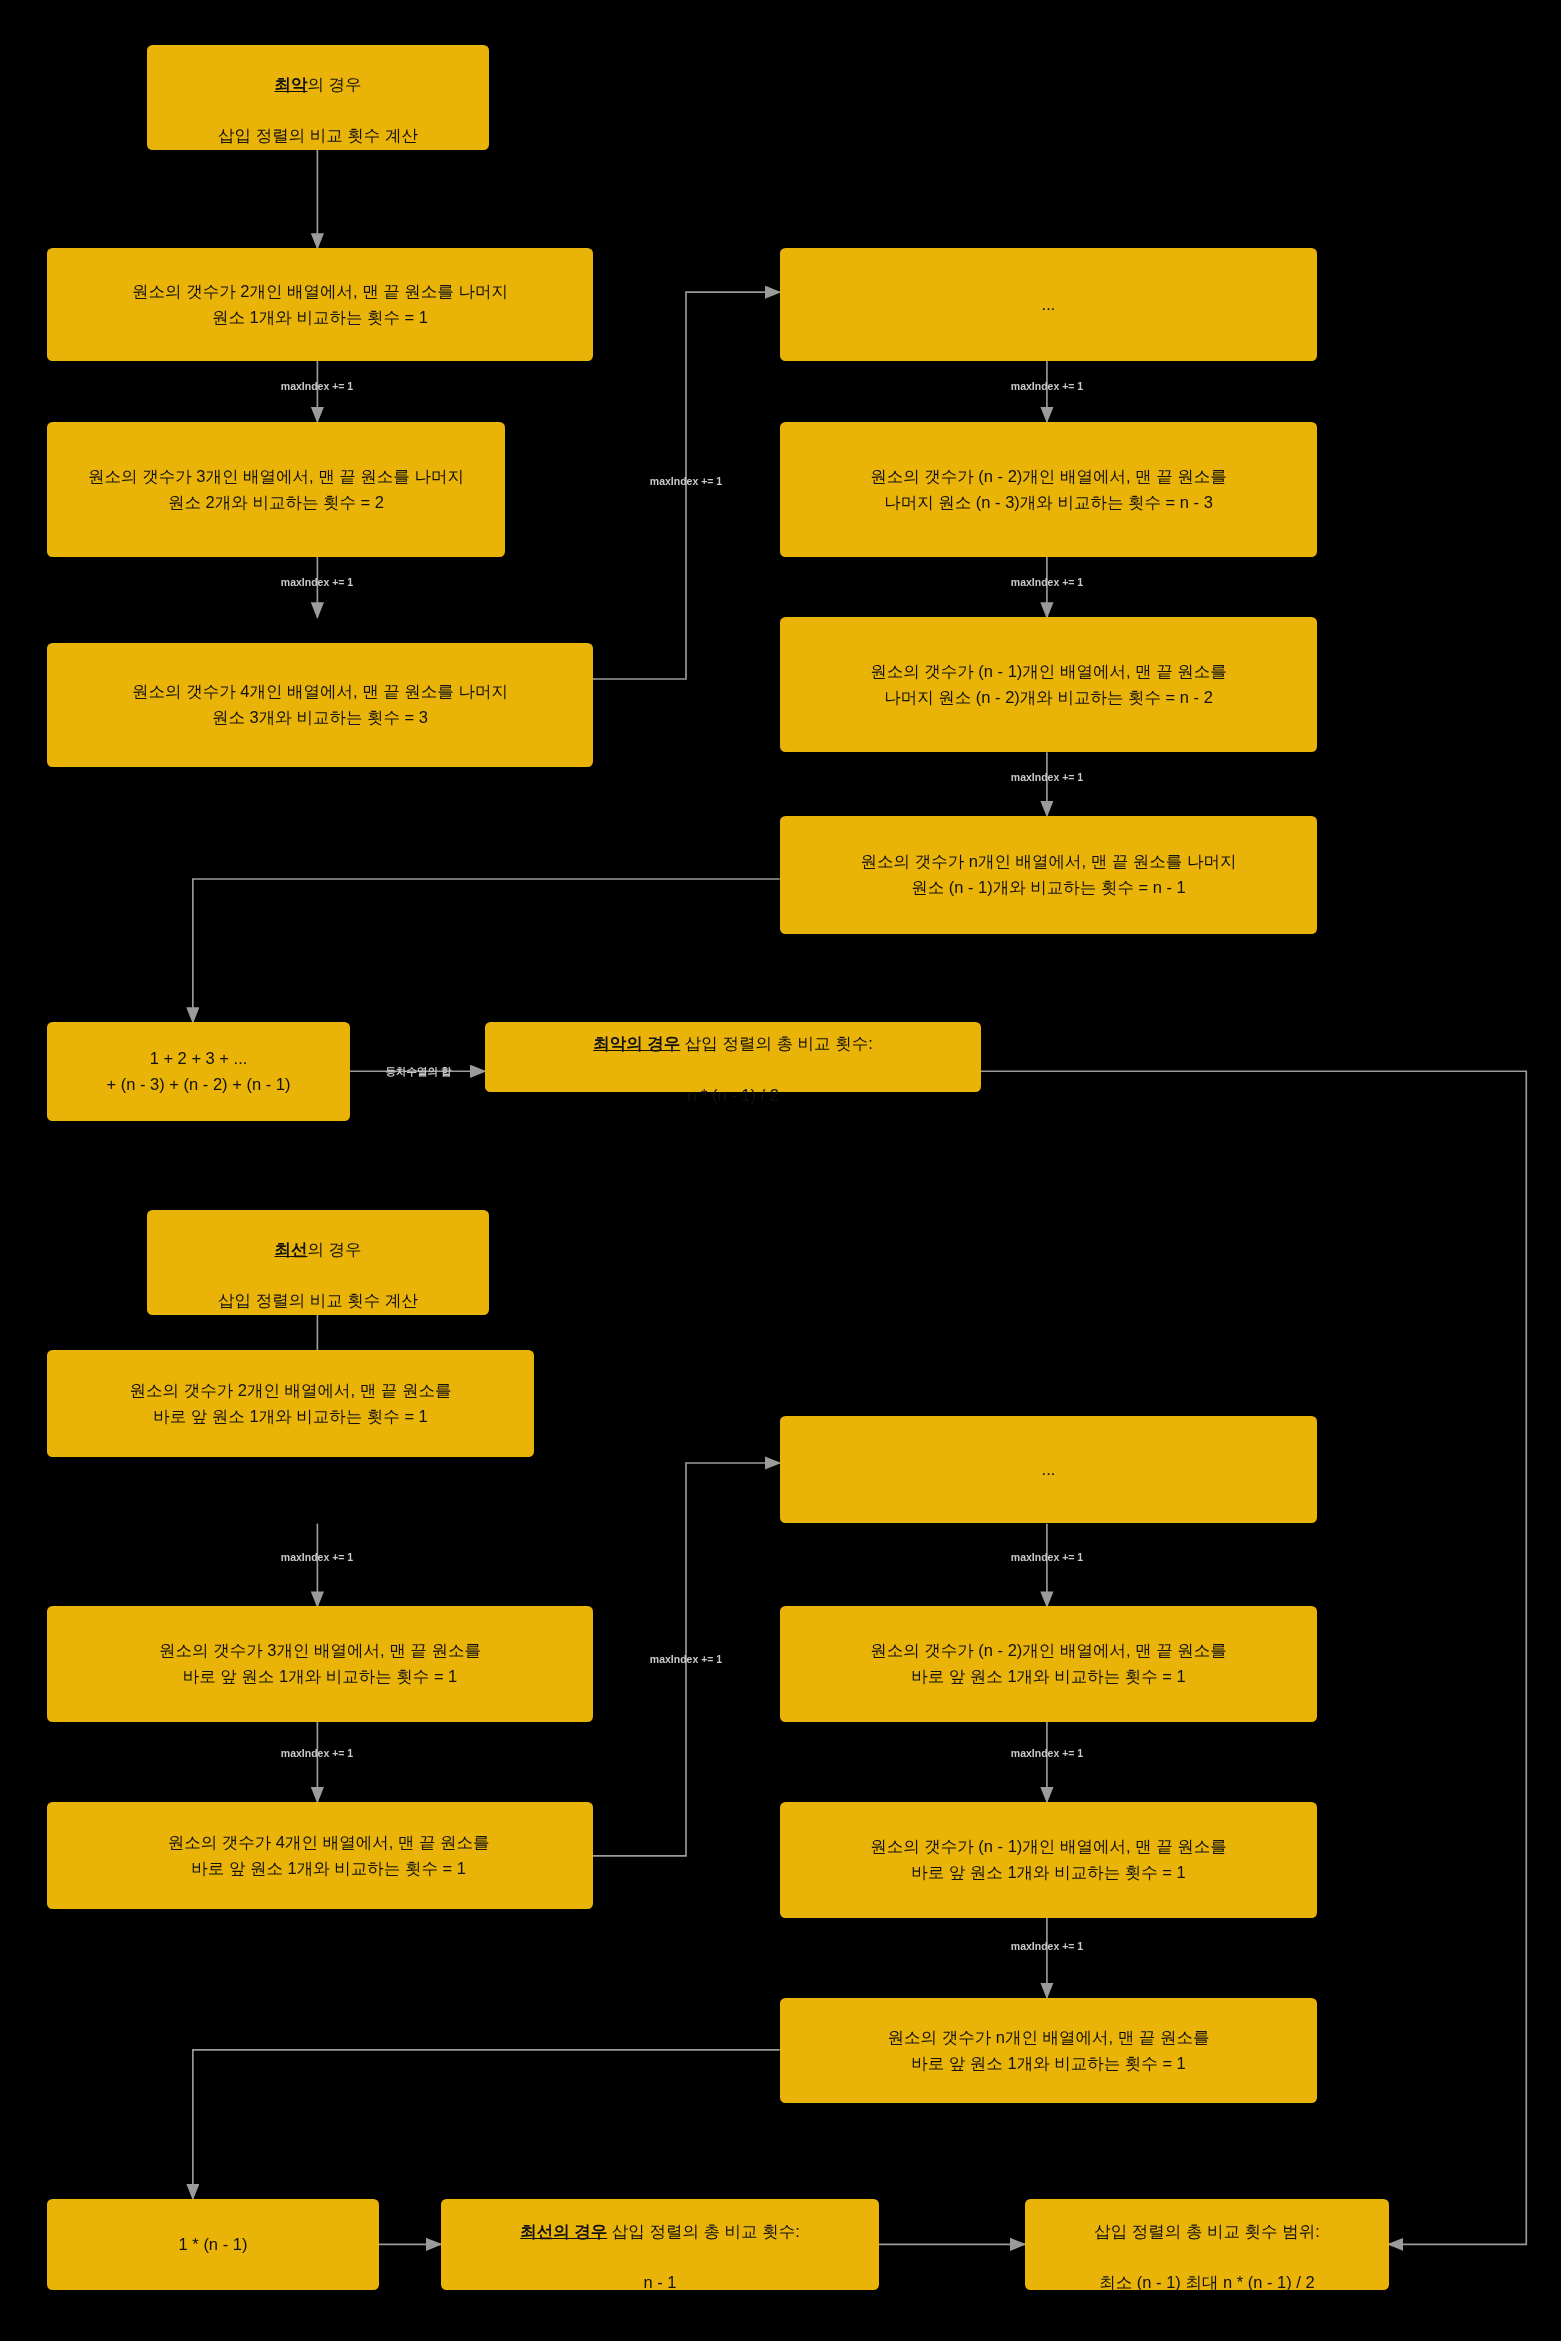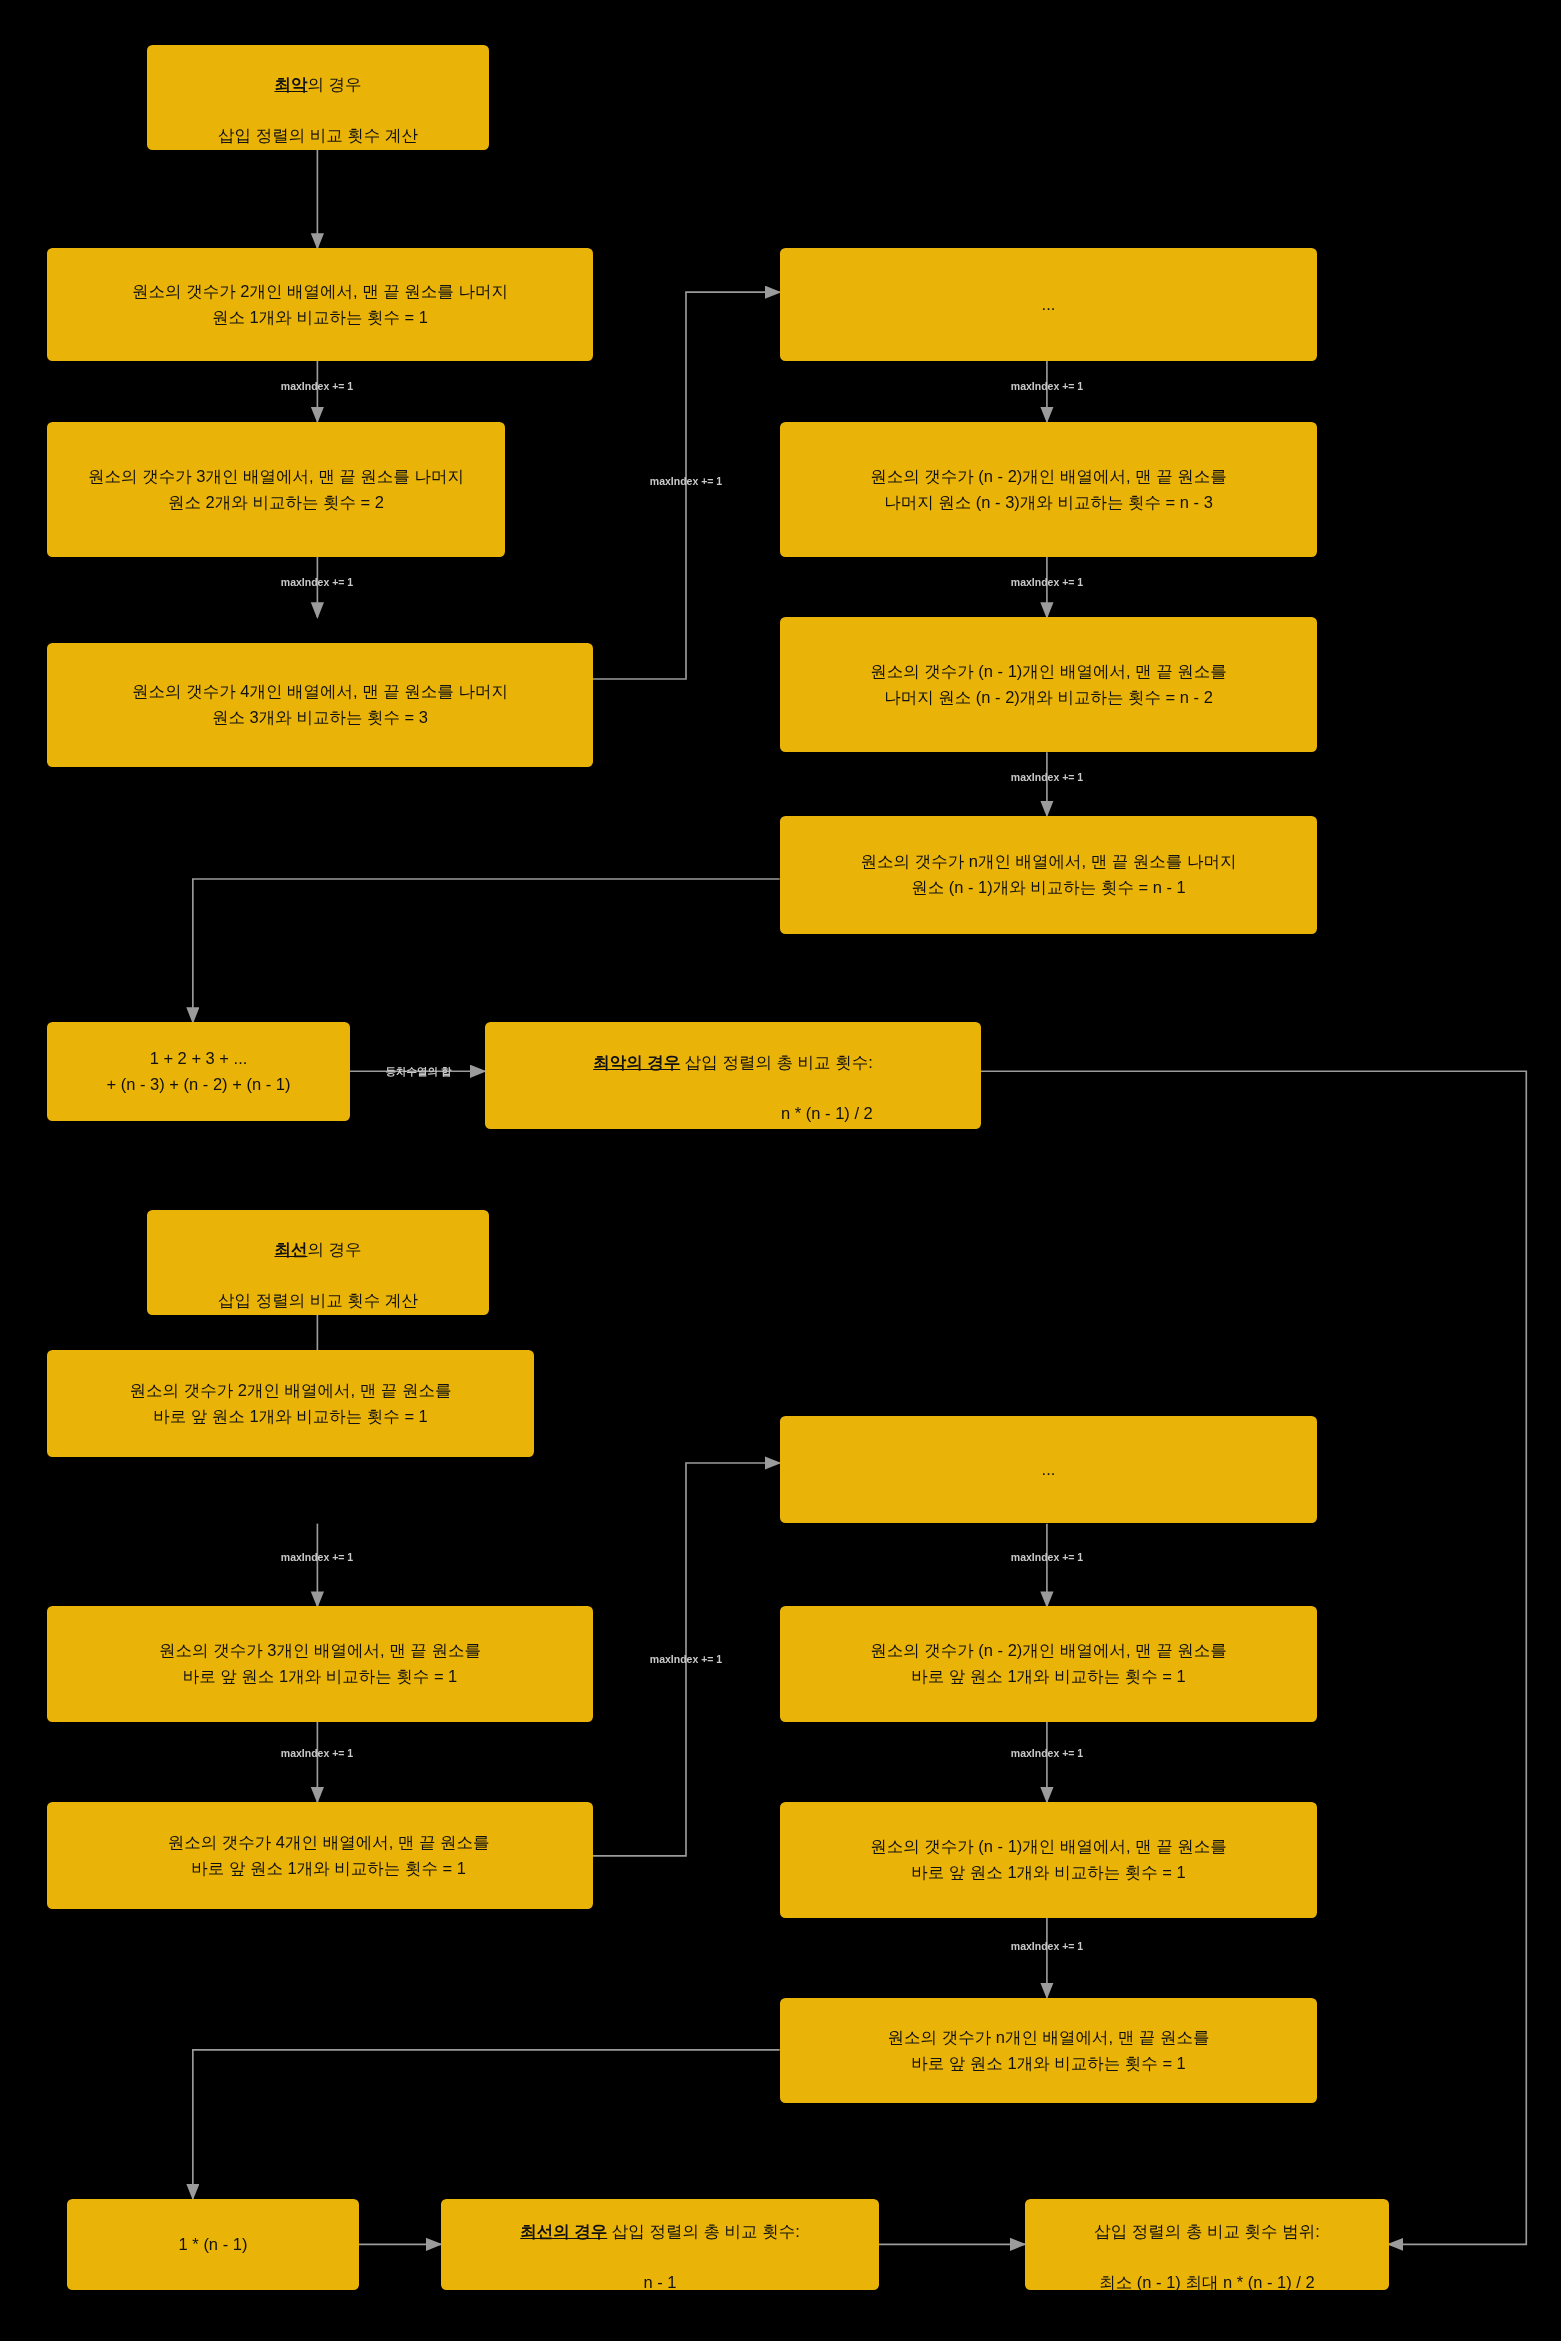--- a/index.html
+++ b/index.html
@@ -125,21 +125,21 @@
   <div class="edgelabel" style="left:981px;top:771px;width:132px;">maxIndex += 1</div>
 
   <div class="node" style="left:780px;top:816px;width:537px;height:118px;">원소의 갯수가 n개인 배열에서, 맨 끝 원소를 나머지
 원소 (n - 1)개와 비교하는 횟수 = n - 1</div>
 
   <div class="node" style="left:47px;top:1022px;width:303px;height:99px;">1 + 2 + 3 + ...
 + (n - 3) + (n - 2) + (n - 1)</div>
 
   <div class="edgelabel" style="left:355px;top:1065px;width:127px;">등차수열의 합</div>
 
-  <div class="node" style="left:485px;top:1022px;width:496px;height:107px;text-align:right;">
+  <div class="node" style="left:485px;top:1022px;width:496px;height:70px;">
     <div>
       <span class="ul">최악의 경우</span><span> 삽입 정렬의 총 비교 횟수:</span><br>
       <span>n * (n - 1) / 2</span>
     </div>
   </div>
 
   <div class="node" style="left:147px;top:1210px;width:342px;height:105px;">
     <div>
       <span class="ul">최선</span><span>의 경우</span><br>
       <span>삽입 정렬의 비교 횟수 계산</span>
@@ -171,21 +171,21 @@
   <div class="edgelabel" style="left:981px;top:1747px;width:132px;">maxIndex += 1</div>
 
   <div class="node" style="left:780px;top:1802px;width:537px;height:116px;">원소의 갯수가 (n - 1)개인 배열에서, 맨 끝 원소를
 바로 앞 원소 1개와 비교하는 횟수 = 1</div>
 
   <div class="edgelabel" style="left:981px;top:1940px;width:132px;">maxIndex += 1</div>
 
   <div class="node" style="left:780px;top:1998px;width:537px;height:105px;">원소의 갯수가 n개인 배열에서, 맨 끝 원소를
 바로 앞 원소 1개와 비교하는 횟수 = 1</div>
 
-  <div class="node" style="left:47px;top:2199px;width:292px;height:91px;margin-left:20px;">1 * (n - 1)</div>
+  <div class="node" style="left:47px;top:2199px;width:332px;height:91px;">1 * (n - 1)</div>
 
   <div class="node" style="left:441px;top:2199px;width:438px;height:91px;">
     <div>
       <span class="ul">최선의 경우</span><span> 삽입 정렬의 총 비교 횟수:</span><br>
       <span>n - 1</span>
     </div>
   </div>
 
   <div class="node" style="left:1025px;top:2199px;width:364px;height:91px;">
     <div>

